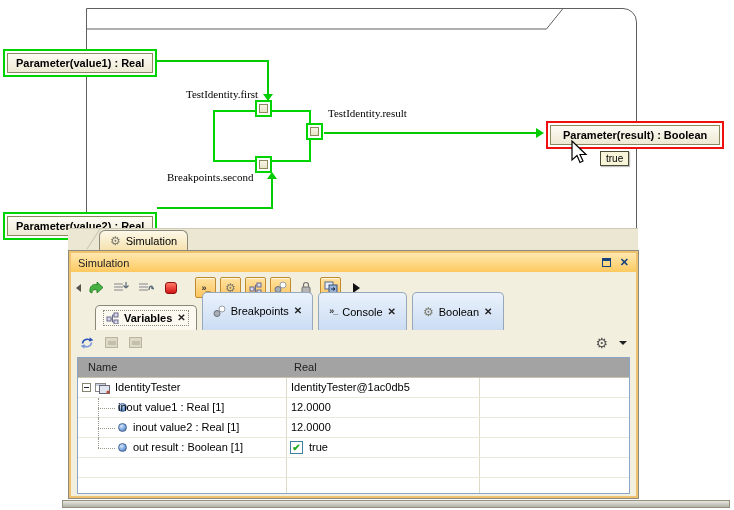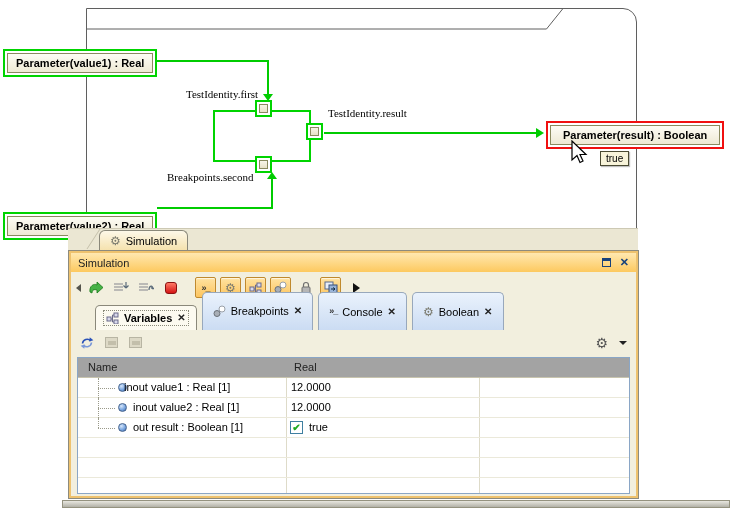--- a/index.html
+++ b/index.html
@@ -305,24 +305,35 @@
       </div>
 
       <div class="tbl">
         <div class="colline" style="left:208px;"></div>
         <div class="colline" style="left:401px;"></div>
         <div class="thead">
           <span style="left:10px;">Name</span>
           <span style="left:216px;">Real</span>
         </div>
         <div class="tr">
+          <span class="toggle"></span>
+          <svg style="position:absolute; left:17px; top:4px;" width="16" height="12">
+            <rect x="0.5" y="1.5" width="10" height="8" fill="#ffffff" stroke="#888"></rect>
+            <rect x="1" y="2" width="9" height="2" fill="#c8d0e0"></rect>
+            <rect x="4.5" y="3.5" width="10" height="8" fill="#dfe6f2" stroke="#667"></rect>
+            <circle cx="13" cy="10" r="1.6" fill="#c05030"></circle>
+          </svg>
+          <span class="tname" style="left:37px;">IdentityTester</span>
+          <span class="tval">IdentityTester@1ac0db5</span>
+        </div>
+        <div class="tr">
           <span class="branch"></span>
           <span class="twig"></span>
           <span class="sphere"></span>
-          <span class="tname" style="left:46px;">inout value1 : Real [1]</span>
+          <span class="tname" style="left:40px;">inout value1 : Real [1]</span>
           <span class="tval">12.0000</span>
         </div>
         <div class="tr">
           <span class="branch"></span>
           <span class="twig"></span>
           <span class="sphere"></span>
           <span class="tname" style="left:55px;">inout value2 : Real [1]</span>
           <span class="tval">12.0000</span>
         </div>
         <div class="tr">

